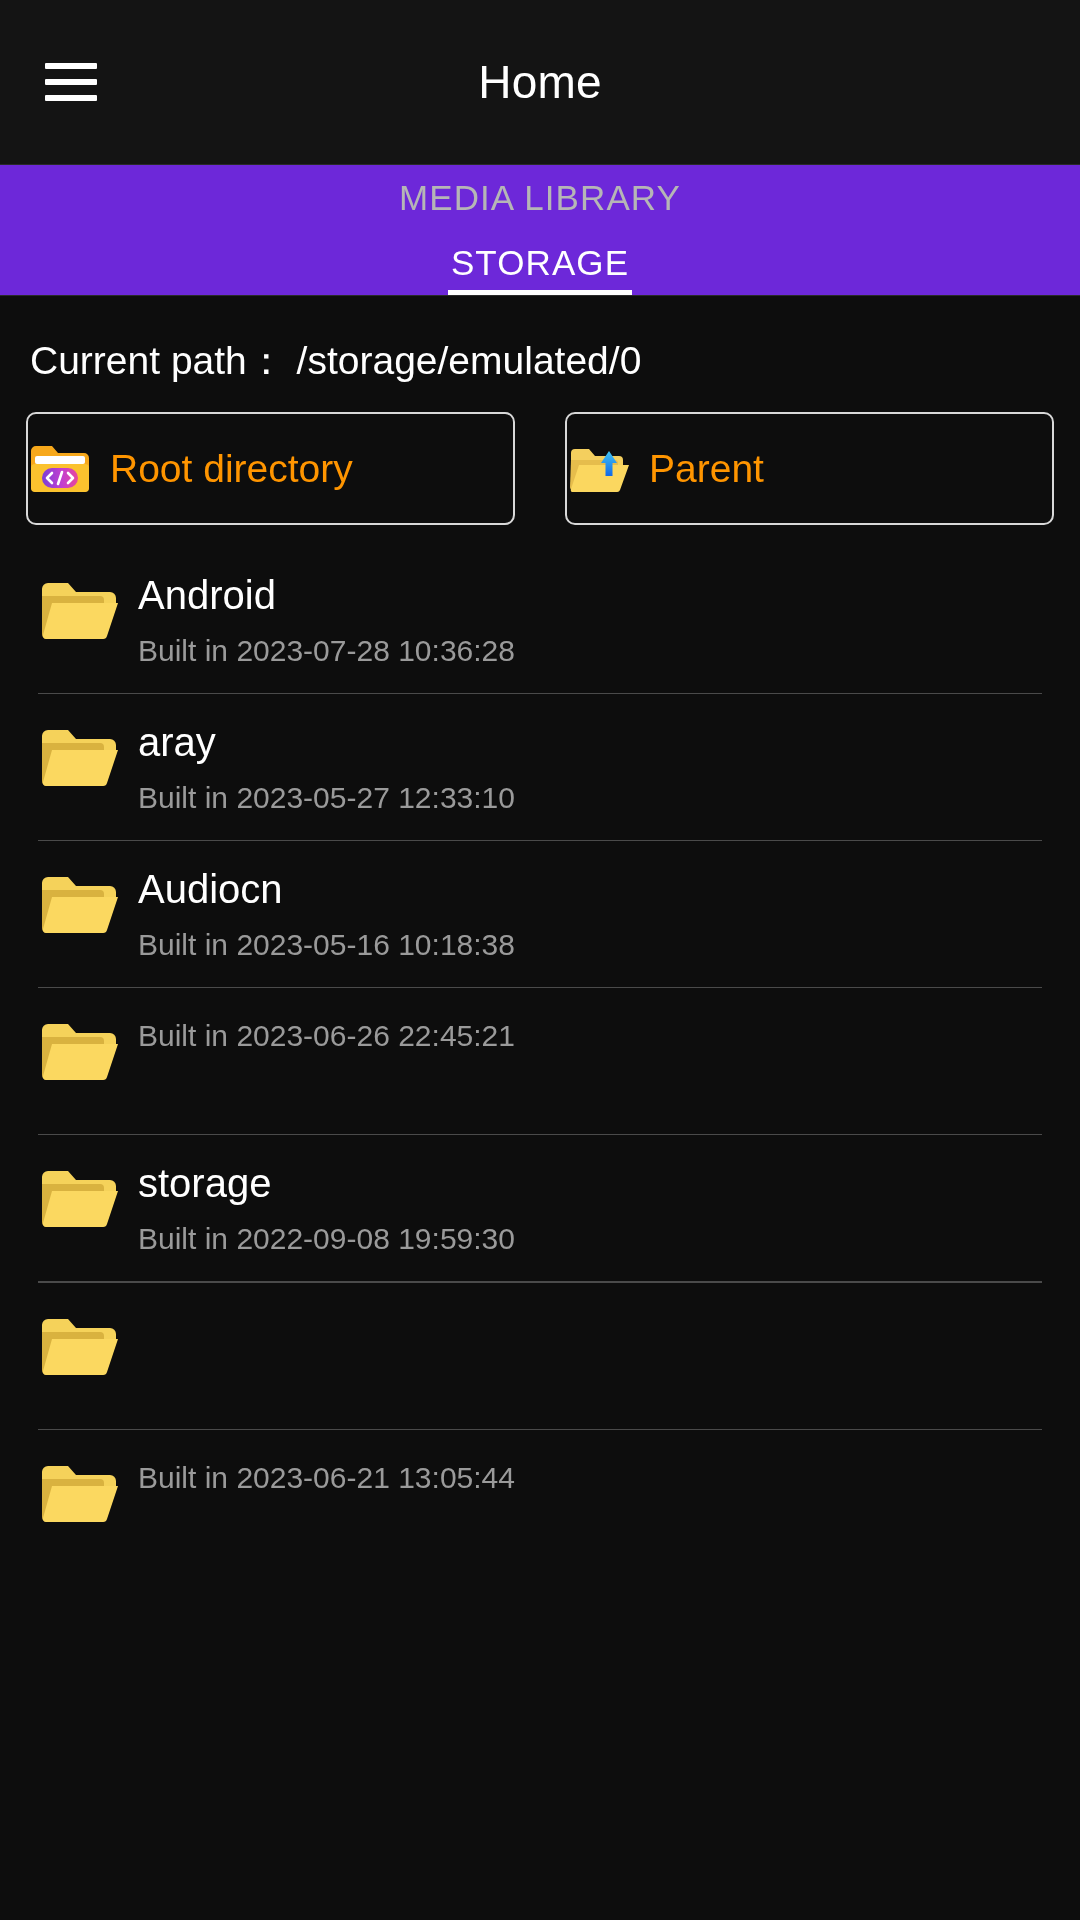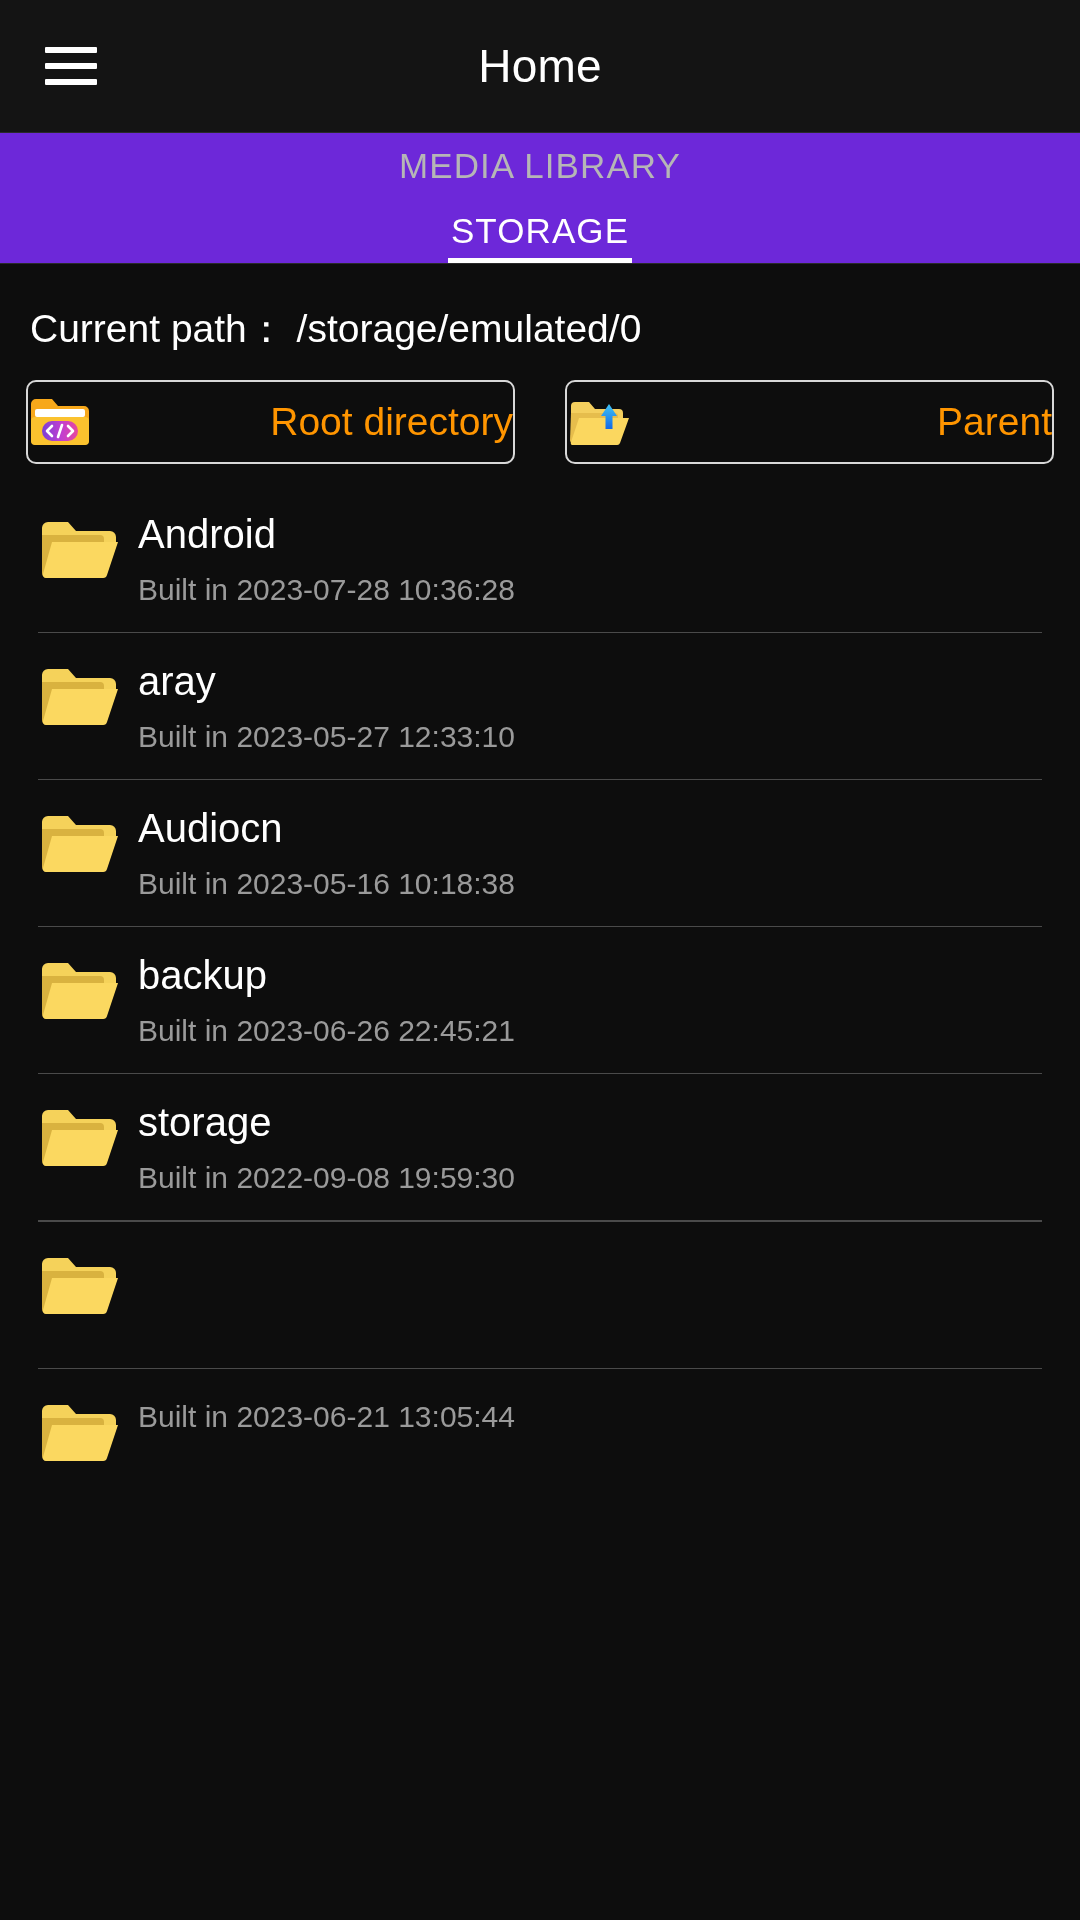--- a/index.html
+++ b/index.html
@@ -7,21 +7,21 @@
     width:1080px; height:1920px;
     background:#0d0d0d;
     font-family:"Liberation Sans", sans-serif;
     overflow:hidden;
   }
   body { position:relative; }
 
   
   .appbar{
     position:relative;
-    height:133px;
+    height:165px;
     background:#141414;
     border-bottom:1px solid #2a2a2a;
     display:flex; align-items:center;
   }
   .hamburger{
     position:absolute; left:45px; top:50%;
     transform:translateY(-50%);
     width:52px; height:38px;
     display:flex; flex-direction:column; justify-content:space-between;
     cursor:pointer;
@@ -74,25 +74,25 @@
 
   
   .navrow{
     display:flex;
     padding:0 26px;
     gap:50px;
     margin-top:6px;
   }
   .navbtn{
     flex:1 1 0;
-    height:84px;
+    height:113px;
     border:2px solid #d8d8d8;
     border-radius:10px;
     background:transparent;
-    display:flex; align-items:center; justify-content:space-between;
+    display:flex; align-items:center; justify-content:flex-start;
     gap:18px;
     cursor:pointer;
   }
   .navbtn-label{
     color:#ff9500;
     font-size:39px;
     font-weight:400;
   }
   .icon-svg{ display:block; }
 
@@ -252,21 +252,20 @@
     <div class="divider"></div>
     <div class="file-row">
       <div class="file-icon">
 <svg class="icon-svg" width="82" height="72" viewBox="0 0 82 72">
   <path d="M4 14 a6 6 0 0 1 6-6 h20 l8 9 h34 a6 6 0 0 1 6 6 v6 h-74 z" fill="#f5d25a"></path>
   <path d="M4 21 h58 a4 4 0 0 1 4 4 v34 a4 4 0 0 1 -4 4 h-54 a4 4 0 0 1 -4 -4 z" fill="#d9b23f"></path>
   <path d="M14 28 h66 l-11 33 a4 4 0 0 1 -4 3 h-57 a3 3 0 0 1 -3 -4 z" fill="#fbd860"></path>
 </svg>
       </div>
       <div class="file-texts">
-        <div class="file-name">backup</div>
         <div class="file-sub">Built in 2023-06-26 22:45:21</div>
       </div>
     </div>
     <div class="divider"></div>
     <div class="file-row">
       <div class="file-icon">
 <svg class="icon-svg" width="82" height="72" viewBox="0 0 82 72">
   <path d="M4 14 a6 6 0 0 1 6-6 h20 l8 9 h34 a6 6 0 0 1 6 6 v6 h-74 z" fill="#f5d25a"></path>
   <path d="M4 21 h58 a4 4 0 0 1 4 4 v34 a4 4 0 0 1 -4 4 h-54 a4 4 0 0 1 -4 -4 z" fill="#d9b23f"></path>
   <path d="M14 28 h66 l-11 33 a4 4 0 0 1 -4 3 h-57 a3 3 0 0 1 -3 -4 z" fill="#fbd860"></path>

